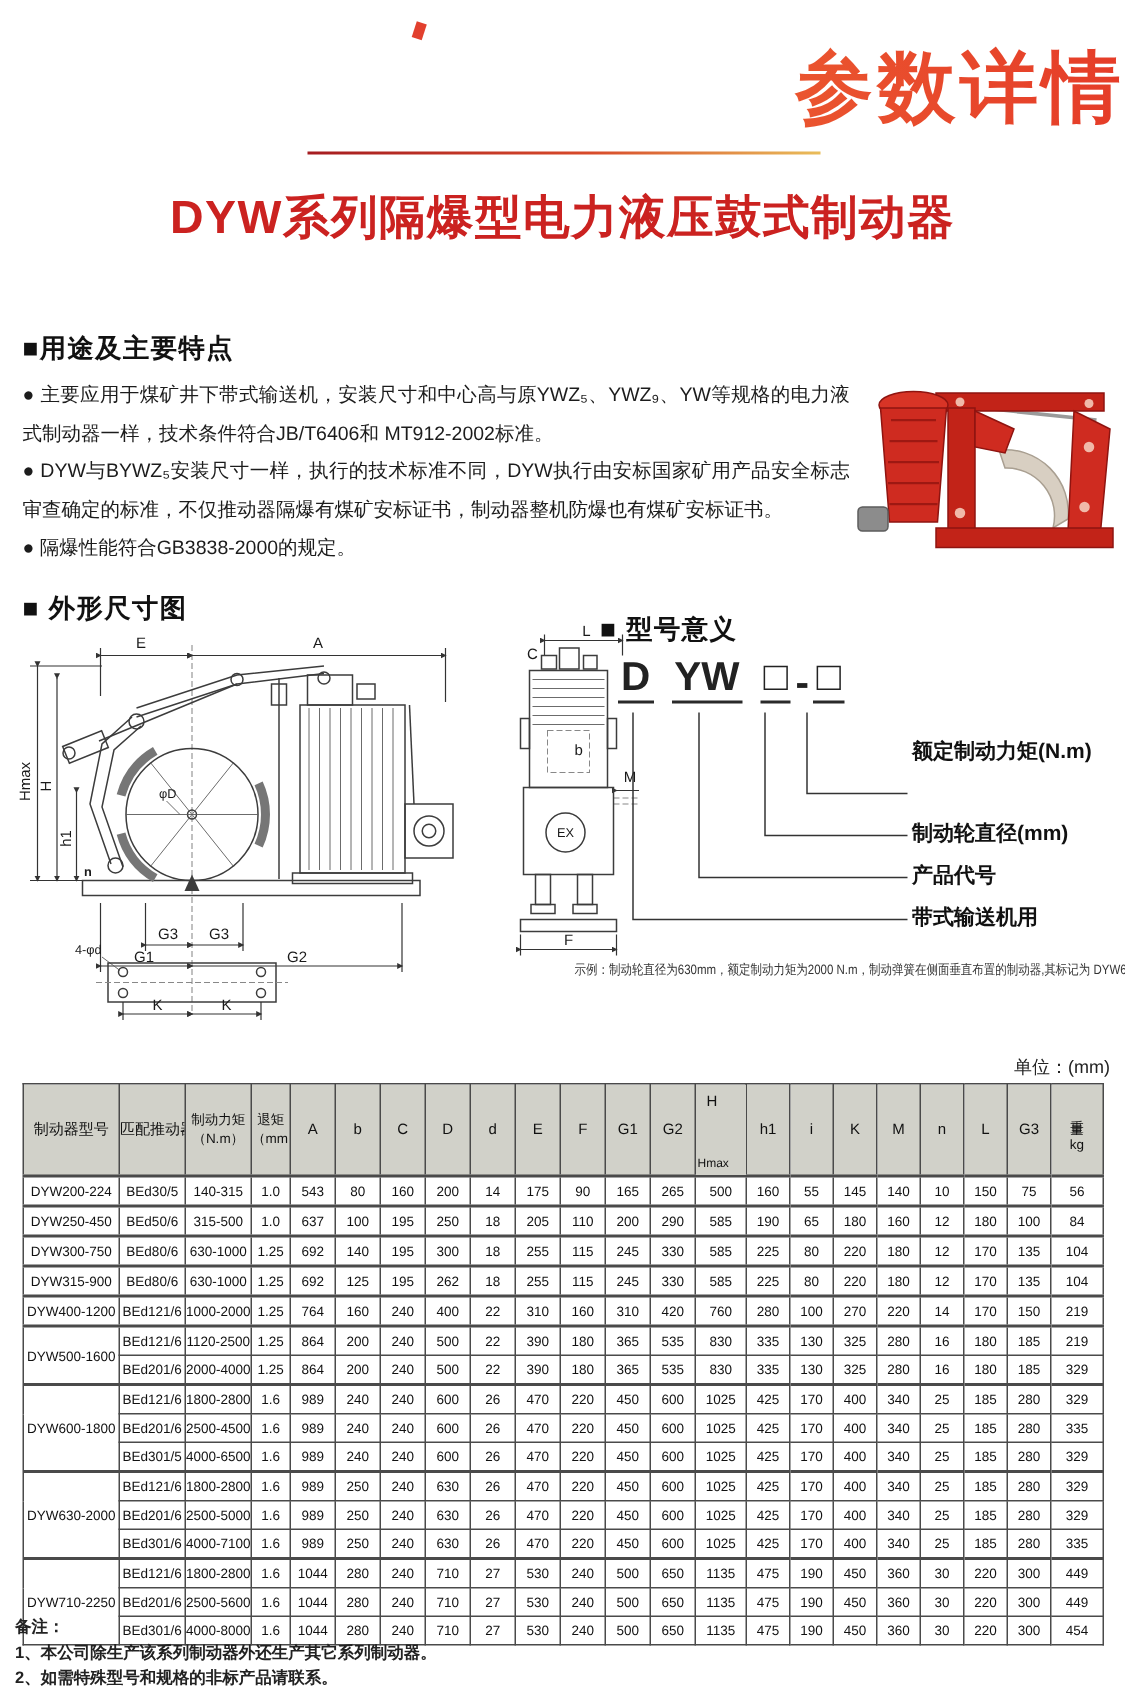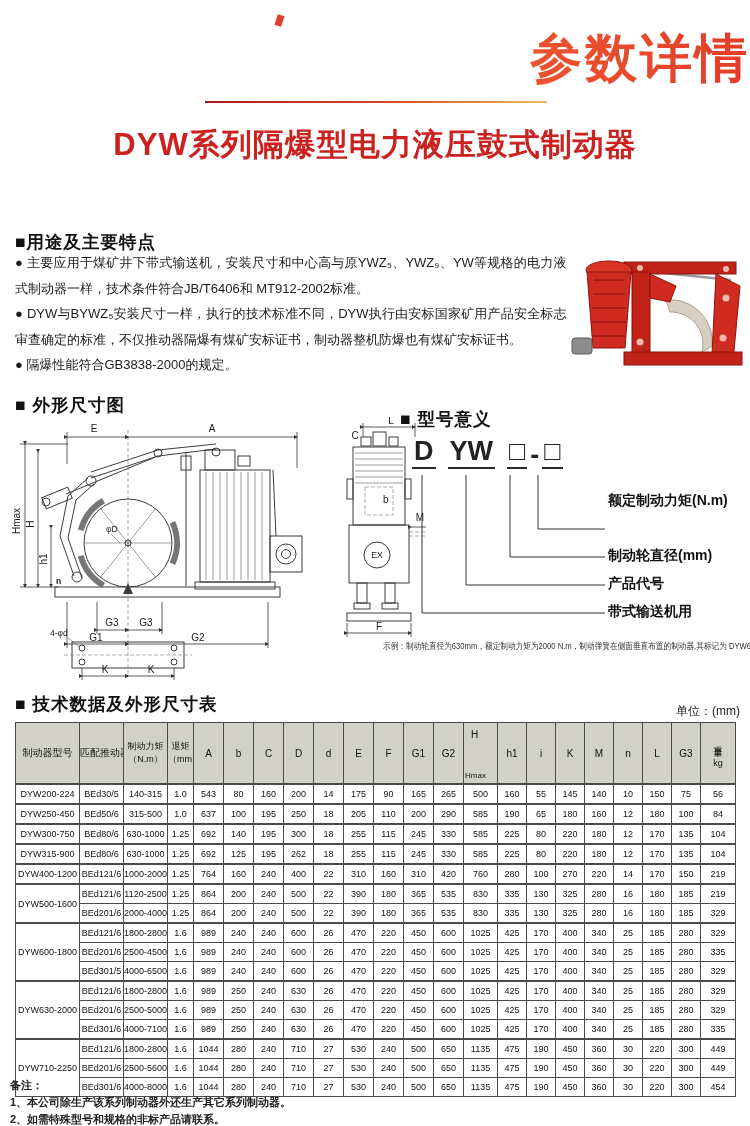--- a/index.html
+++ b/index.html
@@ -78,21 +78,21 @@
 </head>
 <body>
 
 <div id="page">
 
   <div class="title-tick"></div>
   <div class="main-title grad-text">参数详情</div>
   <div class="title-underline"></div>
   <div class="subtitle">DYW系列隔爆型电力液压鼓式制动器</div>
 
-  <div class="sec-heading" style="left:15px;top:230px;">■用途及主要特点</div>
+  <div class="sec-heading" style="left:15px;top:220px;">■用途及主要特点</div>
   <div class="features">
     <div class="feat-item">●  主要应用于煤矿井下带式输送机，安装尺寸和中心高与原YWZ₅、YWZ₉、YW等规格的电力液压鼓式制动器一样，技术条件符合JB/T6406和 MT912-2002标准。</div>
     <div class="feat-item">●  DYW与BYWZ₅安装尺寸一样，执行的技术标准不同，DYW执行由安标国家矿用产品安全标志中心审查确定的标准，不仅推动器隔爆有煤矿安标证书，制动器整机防爆也有煤矿安标证书。</div>
     <div class="feat-item">●  隔爆性能符合GB3838-2000的规定。</div>
   </div>
 
   <svg class="photo" viewBox="0 0 184 152">
     <rect x="0" y="0" width="184" height="152" fill="#ffffff"></rect>
     <line x1="70" y1="28" x2="165" y2="38" stroke="#9a9a9a" stroke-width="2.5"></line>
     <rect x="58" y="20" width="112" height="12" fill="#c22318" stroke="#8f1410" stroke-width="1"></rect>
@@ -278,21 +278,20 @@
     <path d="M115,2 V84 H210" fill="none" stroke="#333" stroke-width="1"></path>
     <path d="M71,2 V112 H210" fill="none" stroke="#333" stroke-width="1"></path>
     <path d="M27,2 V140 H210" fill="none" stroke="#333" stroke-width="1"></path>
   </svg>
   <div class="meaning-label" style="top:492px;">额定制动力矩(N.m)</div>
   <div class="meaning-label" style="top:547px;">制动轮直径(mm)</div>
   <div class="meaning-label" style="top:575px;">产品代号</div>
   <div class="meaning-label" style="top:603px;">带式输送机用</div>
   <div class="example-text">示例：制动轮直径为630mm，额定制动力矩为2000 N.m，制动弹簧在侧面垂直布置的制动器,其标记为 DYW630-2000。</div>
 
-  <div class="sec-heading" style="left:15px;top:692px;">■ 技术数据及外形尺寸表</div>
   <div class="unit-label">单位：(mm)</div>
 
   <div class="table-wrap">
     <table class="spec">
       <colgroup>
         <col style="width:64px">
           <col style="width:44px">
           <col style="width:44px">
           <col style="width:26px">
         <col style="width:30px">

